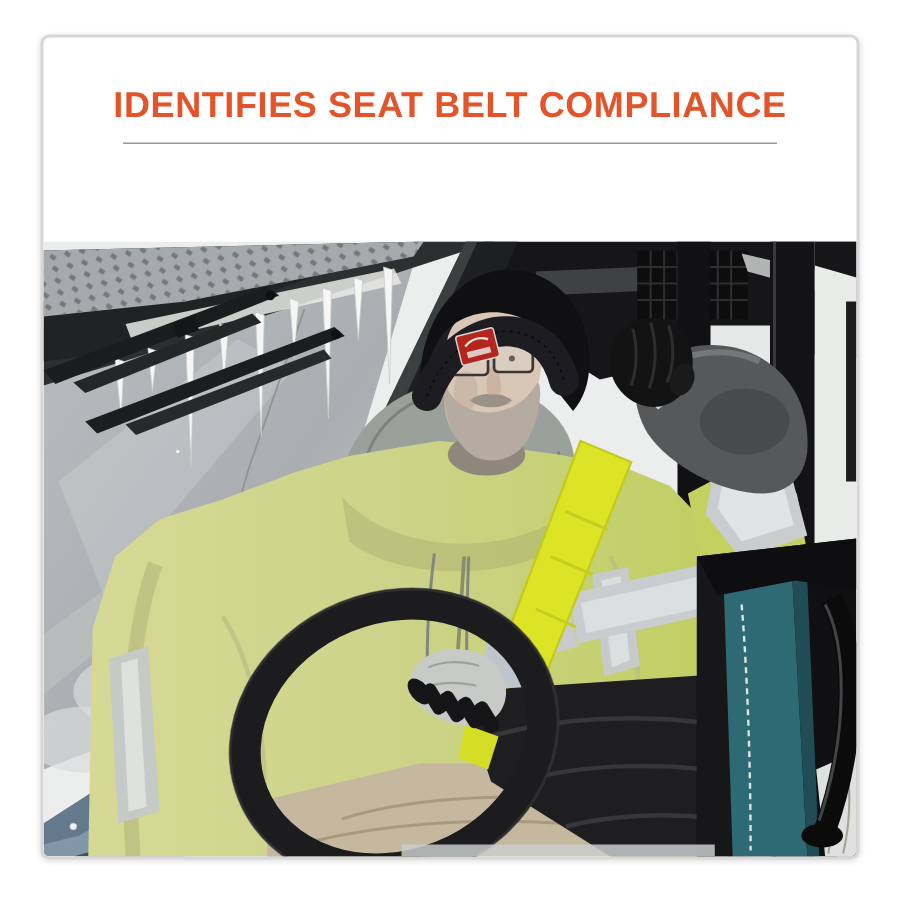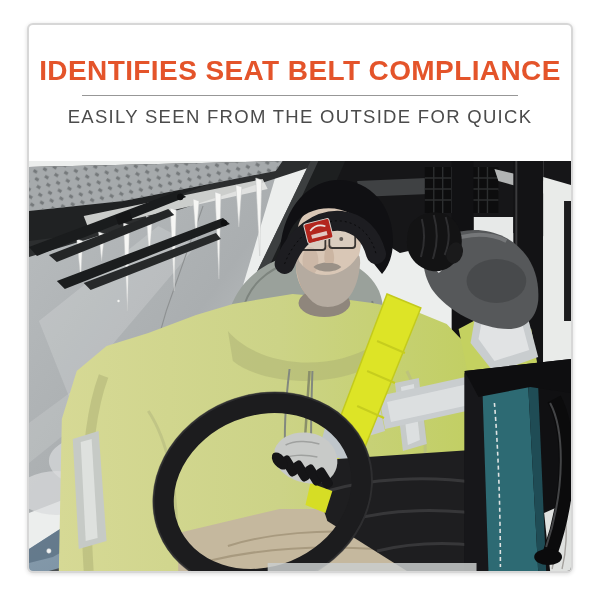--- a/index.html
+++ b/index.html
@@ -2,39 +2,38 @@
 <html><head>
 <meta charset="utf-8">
 <style>
   html,body{margin:0;padding:0;background:#ffffff;width:600px;height:600px;overflow:hidden;
     font-family:"Liberation Sans", sans-serif;}
   .stage{position:relative;width:600px;height:600px;background:#ffffff;}
   .card{position:absolute;left:27px;top:23px;width:546px;height:550px;box-sizing:border-box;
     background:#ffffff;border:2px solid #d7d7d7;border-radius:6px;overflow:hidden;
     box-shadow:0 1px 4px rgba(0,0,0,.14);}
   .header{position:absolute;top:0;left:0;right:0;height:140px;text-align:center;}
-  .headline{margin:33px 10px 4px 10px;font-size:28px;line-height:26px;font-weight:bold;
+  .headline{margin:33px 10px 4px 10px;font-size:24px;line-height:26px;font-weight:bold;
     letter-spacing:.4px;color:#e4542a;}
   .divider{width:436px;height:0;border-top:1px solid #979797;margin:11px auto 0 auto;}
   .subtext{margin:9px auto 0 auto;width:480px;font-size:18.5px;line-height:23px;
     letter-spacing:1.3px;color:#4b4b4b;font-weight:400;}
   .photo-wrap{position:absolute;left:0;bottom:0;width:542px;height:410px;}
   svg{display:block;}
   .svgtext{font-family:"Liberation Sans", sans-serif;font-weight:bold;font-style:italic;}
 </style>
 </head>
 <body>
 
 <div class="stage">
   <div class="card">
     <div class="header">
       <div class="headline">IDENTIFIES SEAT BELT COMPLIANCE</div>
       <div class="divider"></div>
       <div class="subtext">
-        <div>EASILY SEEN FROM THE OUTSIDE FOR QUICK</div>
       </div>
     </div>
 
     <div class="photo-wrap">
       <svg width="542" height="410" viewBox="0 0 545 410" preserveAspectRatio="none" role="img" aria-label="Worker wearing a black beanie, glasses and hi-vis lime jacket seated in a winter UTV cab, pulling a bright hi-vis seat belt cover across his chest">
         <defs>
           <linearGradient id="glassGrad" x1="0" y1="0" x2="1" y2="1">
             <stop offset="0" stop-color="#b9bdbf"></stop>
               <stop offset=".55" stop-color="#aaaeb0"></stop>
             <stop offset="1" stop-color="#cdd0d1"></stop>

